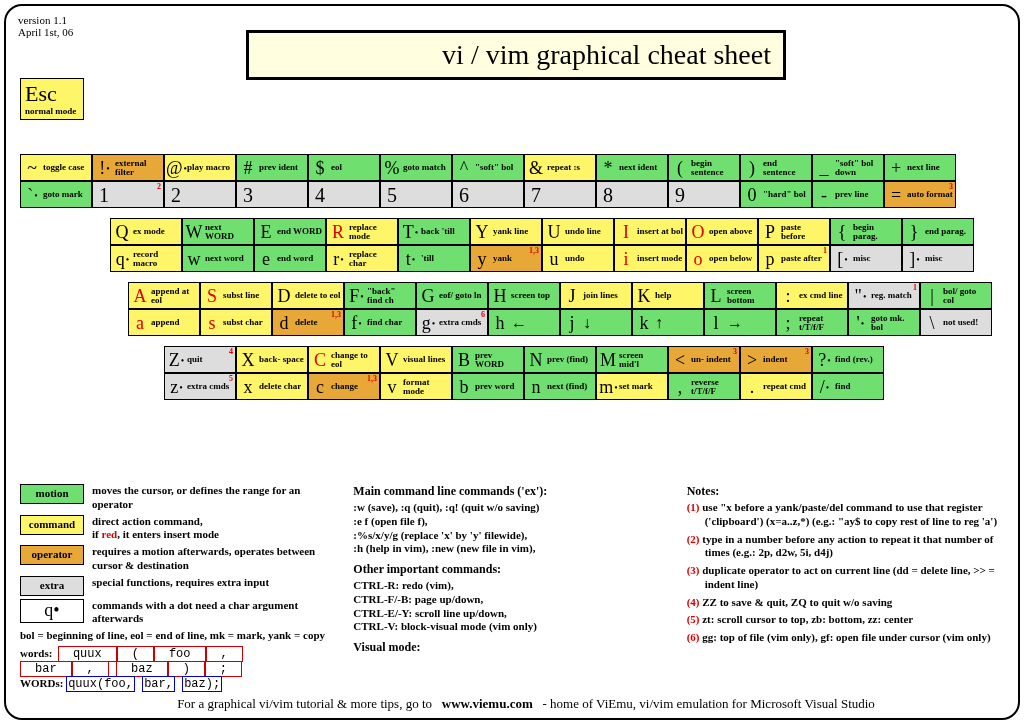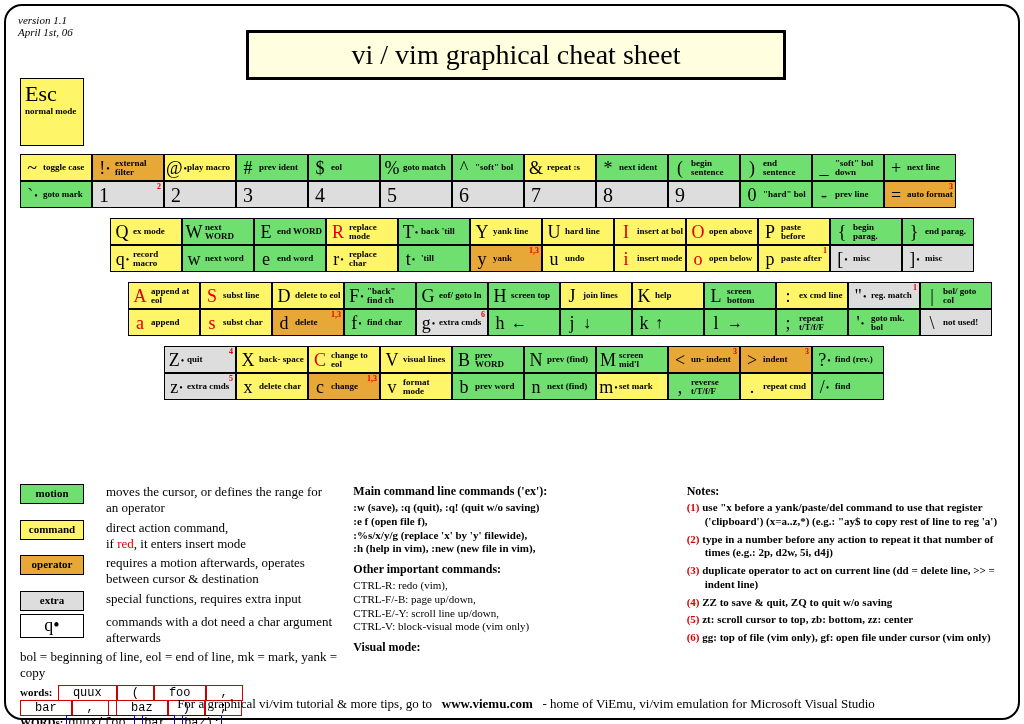--- a/index.html
+++ b/index.html
@@ -1,42 +1,42 @@
 <!DOCTYPE html>
 <html><head>
 <meta charset="utf-8">
 <style>
   * { box-sizing: border-box; margin: 0; padding: 0; }
   body { font-family: Georgia, 'Times New Roman', serif; background: #fff; width: 1024px; height: 724px; position: relative; }
   .frame { position: absolute; top: 4px; left: 4px; right: 4px; bottom: 4px; border: 2px solid #000; border-radius: 18px; padding: 8px 12px 6px 12px; }
-  .version { font-style: italic; font-size: 11px; line-height: 1.1; }
-  .title-box { position: absolute; top: 24px; left: 240px; width: 540px; background: #ffffe0; border: 3px solid #000; text-align: center; font-size: 28px; padding: 6px 12px; font-family: Georgia, serif; }
-  .esc-key { position: absolute; top: 72px; left: 14px; width: 64px; height: 68px; background: #fff568; border: 1px solid #000; padding: 2px 4px; }
+  .version { font-size: 11px; line-height: 1.1; }
+  .title-box { position: absolute; top: 24px; left: 240px; width: 540px; background: #ffffe0; border: 3px solid #000; text-align: right; font-size: 28px; padding: 6px 12px; font-family: Georgia, serif; }
+  .esc-key { position: absolute; top: 72px; left: 14px; width: 64px; height: 42px; background: #fff568; border: 1px solid #000; padding: 2px 4px; }
   .esc-key .big { font-size: 22px; font-family: Georgia, serif; }
   .esc-key .small { font-size: 9px; font-weight: bold; line-height: 1; }
   .kbd { position: absolute; left: 14px; }
   .row { display: flex; }
   .key { width: 72px; height: 27px; border: 1px solid #000; display: flex; align-items: center; font-size: 10px; line-height: 1; position: relative; overflow: hidden; }
   .key .ch { font-size: 18px; font-family: Georgia, serif; width: 22px; text-align: center; flex-shrink: 0; }
   .key .ch.dot::after { content: "•"; font-size: 10px; position: relative; top: -2px; left: 1px; }
   .key .lbl { font-size: 9px; font-weight: bold; line-height: 1; padding-right: 2px; flex: 1; }
   .key .sup { position: absolute; top: 1px; right: 2px; font-size: 8px; font-weight: bold; color: #d00; }
   .motion { background: #6fe06f; }
   .command { background: #fff568; }
   .command.enters-insert .ch { color: #d00; }
   .operator { background: #e8a838; }
   .extra { background: #ddd; }
   .blank { background: #ddd; }
   .blank .ch { font-size: 20px; }
   .arrow { font-size: 16px !important; font-weight: bold; }
   .bottom { position: absolute; top: 478px; left: 14px; right: 14px; display: flex; gap: 16px; font-size: 11px; }
   .col { flex: 1; }
-  .legend-row { display: flex; align-items: flex-start; margin-bottom: 3px; gap: 22px; }
+  .legend-row { display: flex; align-items: flex-start; margin-bottom: 3px; gap: 8px; }
   .legend-swatch { width: 64px; height: 20px; border: 1px solid #000; display: flex; align-items: center; justify-content: center; font-weight: bold; font-size: 11px; flex-shrink: 0; }
-  .legend-text { font-size: 13px; line-height: 1.15; font-weight: normal; }
+  .legend-text { font-size: 11px; line-height: 1.15; font-weight: bold; }
   .qswatch { width: 64px; height: 24px; border: 1px solid #000; display: flex; align-items: center; justify-content: center; font-size: 18px; font-family: Georgia, serif; flex-shrink: 0; background: #fff; }
   .col h4 { font-size: 12px; font-weight: bold; margin-bottom: 2px; }
   .col p, .col div { line-height: 1.25; }
   .notes .note { margin-bottom: 4px; font-weight: bold; padding-left: 18px; text-indent: -18px; }
   .notes .num { color: #d00; }
   .footer { position: absolute; bottom: 6px; left: 0; right: 0; text-align: center; font-size: 13px; padding-left: 28px; }
   .red { color: #d00; }
   .wordex { font-family: 'Courier New', monospace; font-size: 12px; }
   .wordex .b1 { border: 1px solid #c00; padding: 0 14px; }
   .wordex .b2 { border: 1px solid #00c; padding: 0 1px; }
@@ -90,21 +90,21 @@
       </div>
     </div>
 
     <div class="col">
       <h4>Main command line commands ('ex'):</h4>
       <div style="font-weight:bold;white-space:pre-line">:w (save), :q (quit), :q! (quit w/o saving)
 :e f (open file f),
 :%s/x/y/g (replace 'x' by 'y' filewide),
 :h (help in vim), :new (new file in vim),</div>
       <h4 style="margin-top:6px">Other important commands:</h4>
-      <div style="font-weight:normal;white-space:pre-line">CTRL-R: redo (vim),
+      <div style="font-weight:bold;white-space:pre-line">CTRL-R: redo (vim),
 CTRL-F/-B: page up/down,
 CTRL-E/-Y: scroll line up/down,
 CTRL-V: block-visual mode (vim only)</div>
       <h4 style="margin-top:6px">Visual mode:</h4>
     </div>
 
     <div class="col notes">
       <h4>Notes:</h4>
       <div id="notes-list">
           <div class="note"><span class="num">(1)</span> use "x before a yank/paste/del command to use that register ('clipboard') (x=a..z,*) (e.g.: "ay$ to copy rest of line to reg 'a')</div>
@@ -250,21 +250,21 @@
       <div class="key motion">
         <div class="ch dot">T</div>
         <div class="lbl">back 'till</div>
       </div>
       <div class="key command">
         <div class="ch">Y</div>
         <div class="lbl">yank line</div>
       </div>
       <div class="key command">
         <div class="ch">U</div>
-        <div class="lbl">hard line</div>
+        <div class="lbl">undo line</div>
       </div>
       <div class="key command enters-insert">
         <div class="ch">I</div>
         <div class="lbl">insert at bol</div>
       </div>
       <div class="key command enters-insert">
         <div class="ch">O</div>
         <div class="lbl">open above</div>
       </div>
       <div class="key command">

